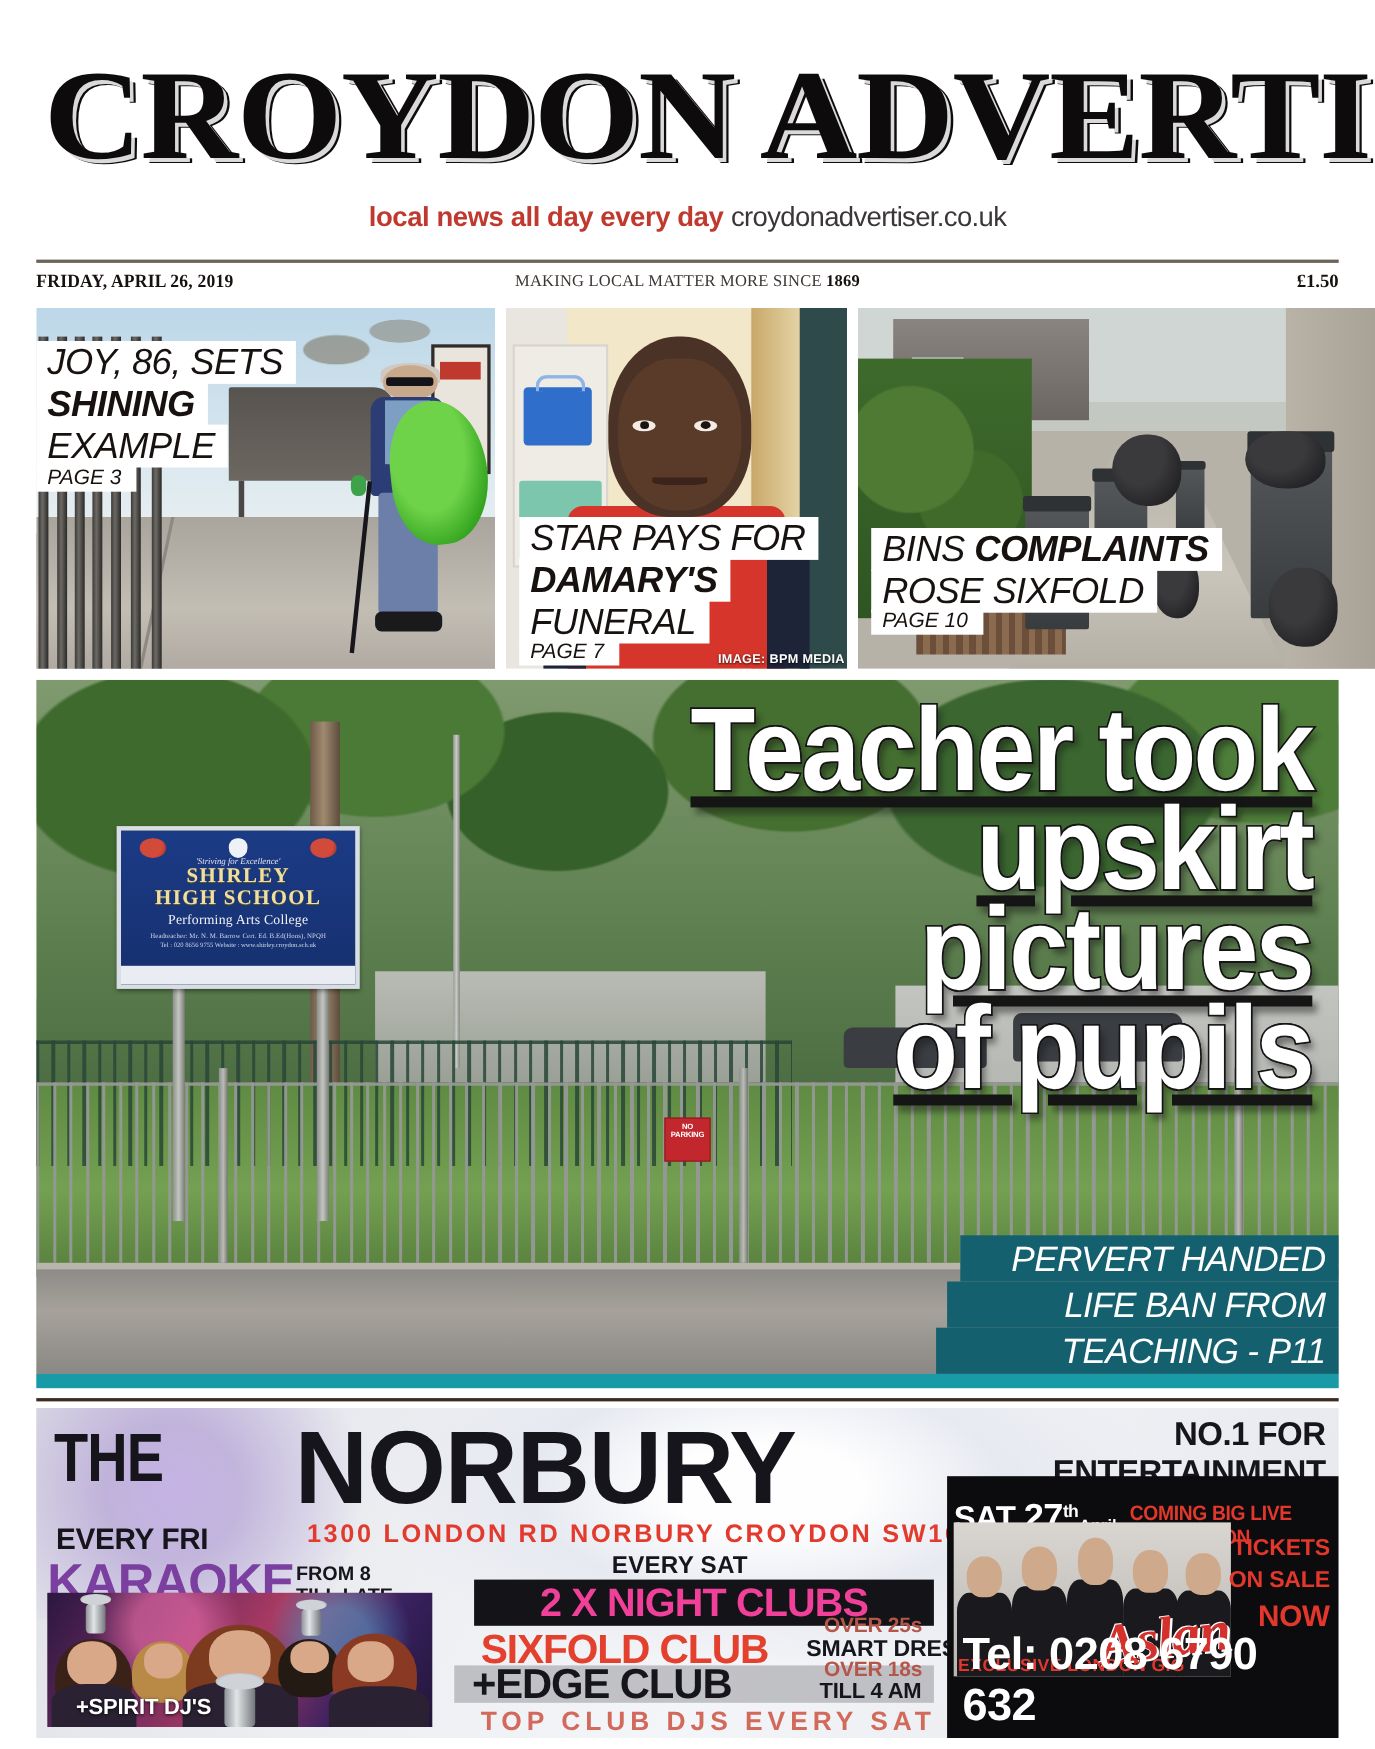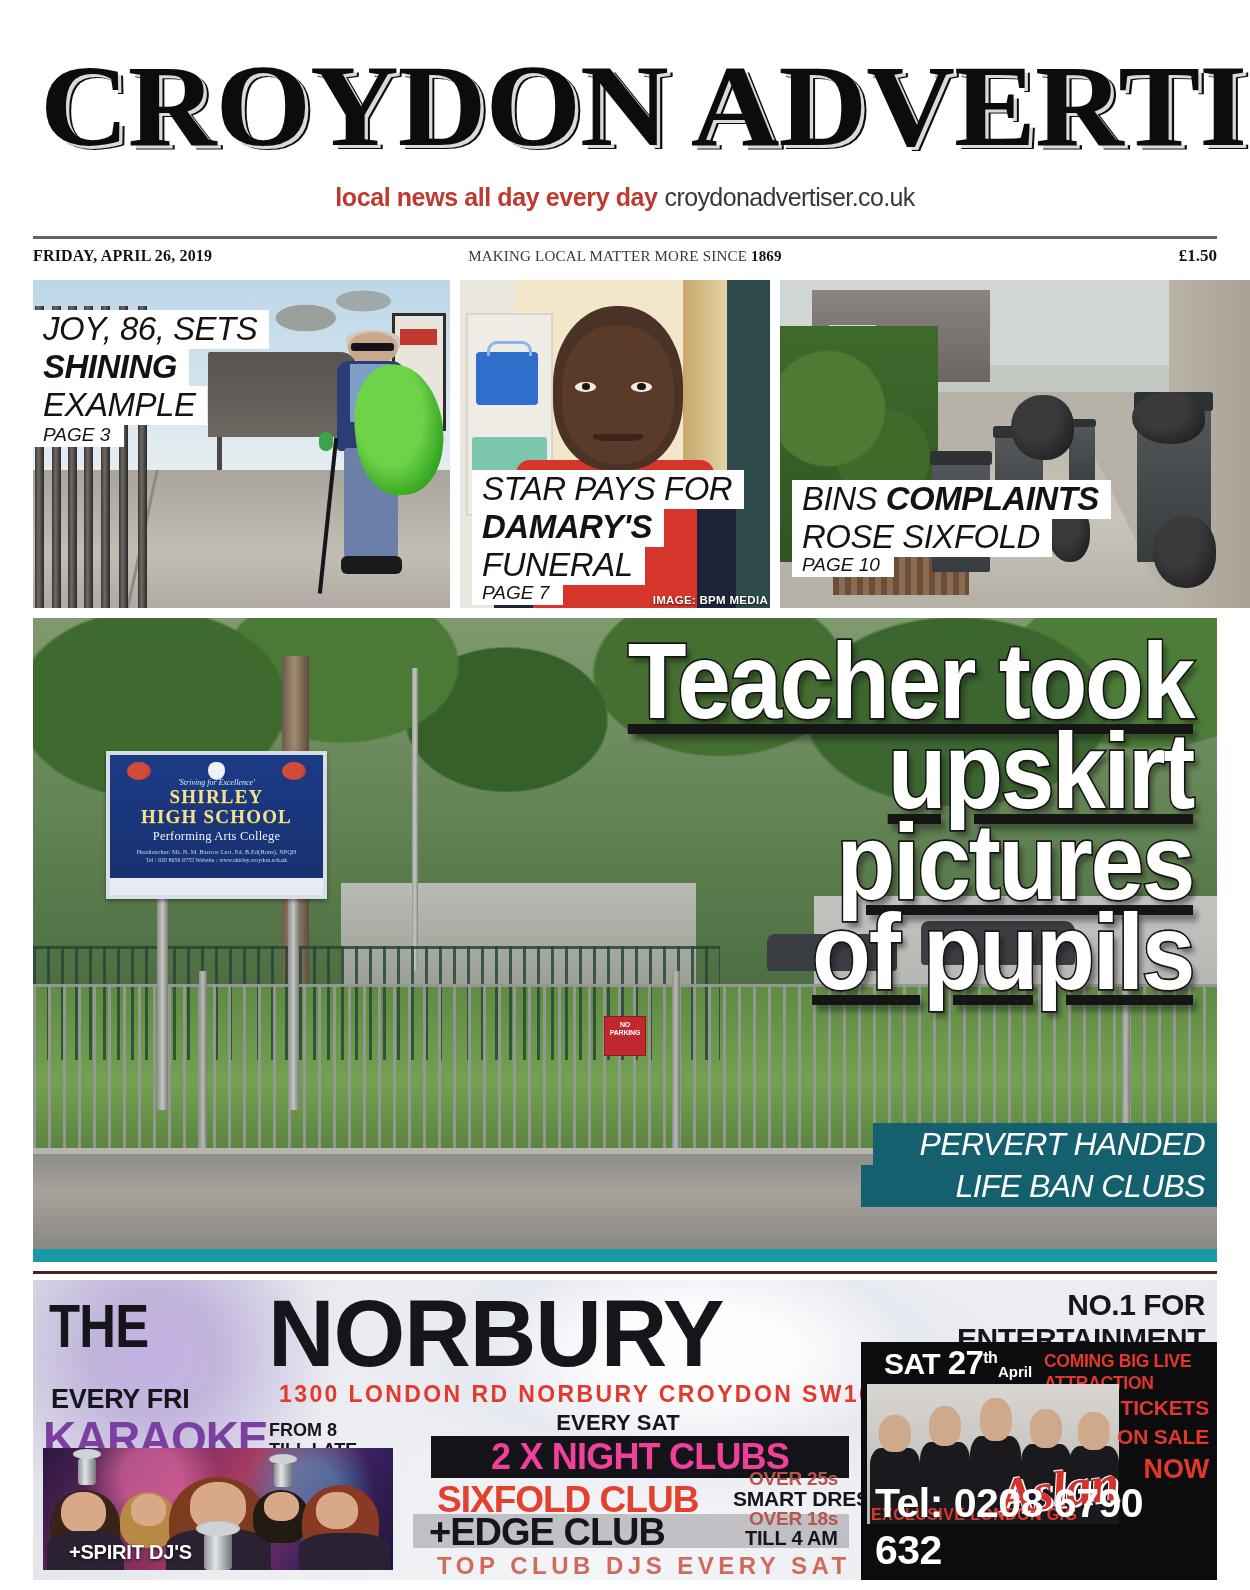--- a/index.html
+++ b/index.html
@@ -290,21 +290,21 @@
   .ghair { position:absolute; border-radius:50% 50% 38% 38%; }
   .gbody { position:absolute; background:#2a2233; border-radius:40% 40% 0 0; }
   .mic   { position:absolute; background:linear-gradient(90deg,#8f9296,#e2e5e8 40%,#73767a); border-radius:4px; }
   .mic:before { content:""; position:absolute; left:-30%; top:-34%; width:160%; height:40%;
                 background:radial-gradient(ellipse at 50% 60%, #cfd3d7 0 60%, #8d9094 100%); border-radius:50%; }
   .ad-spiritdjs { position:absolute; left:26px; bottom:6px; font-size:20px; font-weight:bold; color:#ffffff;
                   text-shadow:0 1px 3px rgba(0,0,0,.85); letter-spacing:-0.2px; }
 
   
   .ad-right { position:absolute; left:828px; top:62px; width:356px; height:238px; background:#0c0c0e; }
-  .ad-satbox { position:absolute; left:0; top:0; width:336px; height:40px;margin-left:17px; }
+  .ad-satbox { position:absolute; left:0; top:16px; width:336px; height:40px; }
   .ad-sat { position:absolute; left:6px; top:2px; font-size:30px; font-weight:bold; color:#ffffff; letter-spacing:-0.6px; }
   .ad-27 { font-size:33px; }
   .ad-th { font-size:16px; vertical-align:super; }
   .ad-april { position:absolute; left:120px; top:21px; font-size:15px; font-weight:bold; color:#ffffff; }
   .ad-coming { position:absolute; left:166px; top:8px; font-size:19px; font-weight:bold; color:#e2382c;
                letter-spacing:-0.3px; transform:scaleX(0.92); transform-origin:left top; }
   .ad-band { position:absolute; left:6px; top:42px; width:252px; height:140px;
              background:linear-gradient(#d9d6d2,#b9b5b1); overflow:hidden; }
   .bm { position:absolute; bottom:0; }
   .bm .h { position:absolute; left:50%; transform:translateX(-50%); top:0; width:64%; height:34%;
@@ -470,21 +470,22 @@
 
     <div class="hl">
       <span class="l l1">Teacher took</span>
       <span class="l l2">upskirt</span>
       <span class="l l3">pictures</span>
       <span class="l l4">of pupils</span>
     </div>
 
     <div class="deck">
       <div class="band d1">PERVERT HANDED</div>
-      <div class="band d2">LIFE BAN CLUBS</div>
+      <div class="band d2">LIFE BAN FROM</div>
+      <div class="band d3">TEACHING - P11</div>
     </div>
   </div>
 
   <div class="tealbar"></div>
   <div class="rule-bot"></div>
 
   <div class="ad">
     <div class="ad-burst"></div>
     <div class="ad-burst2"></div>
 

